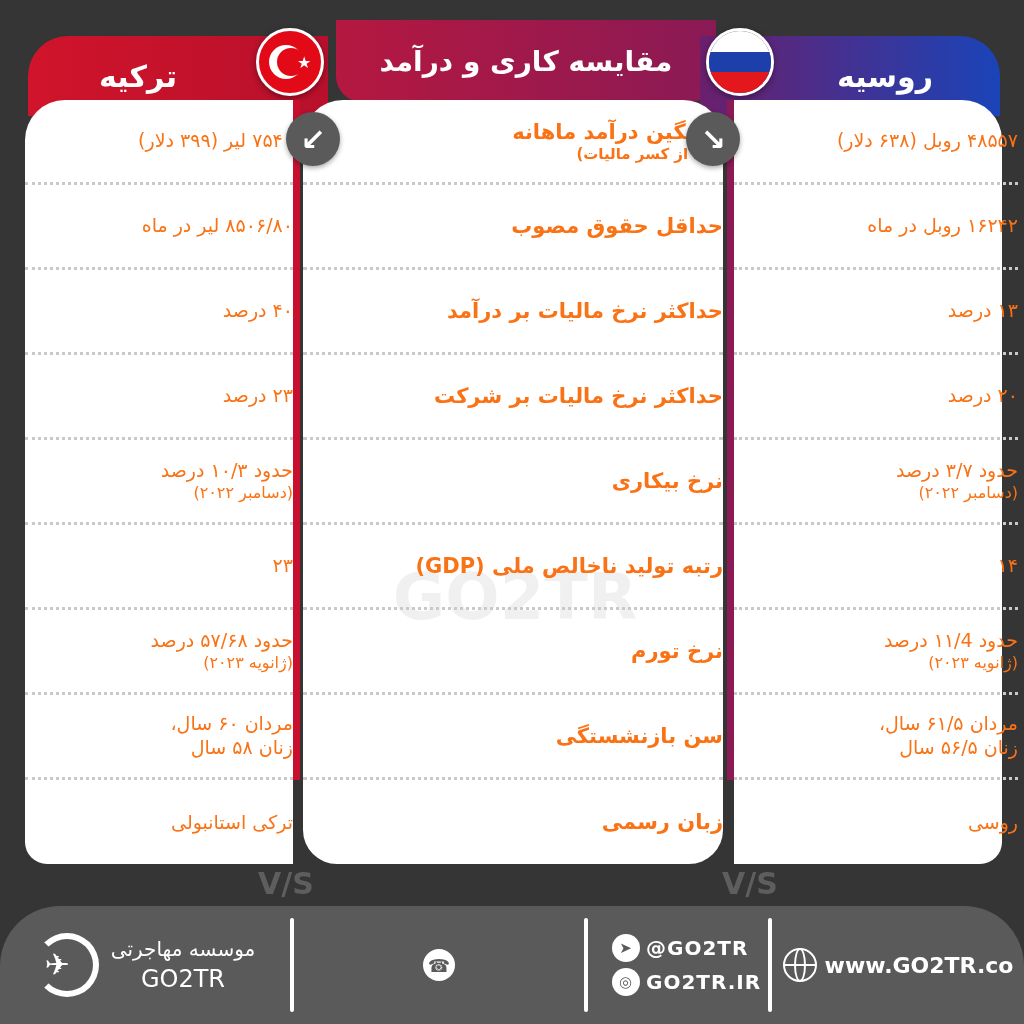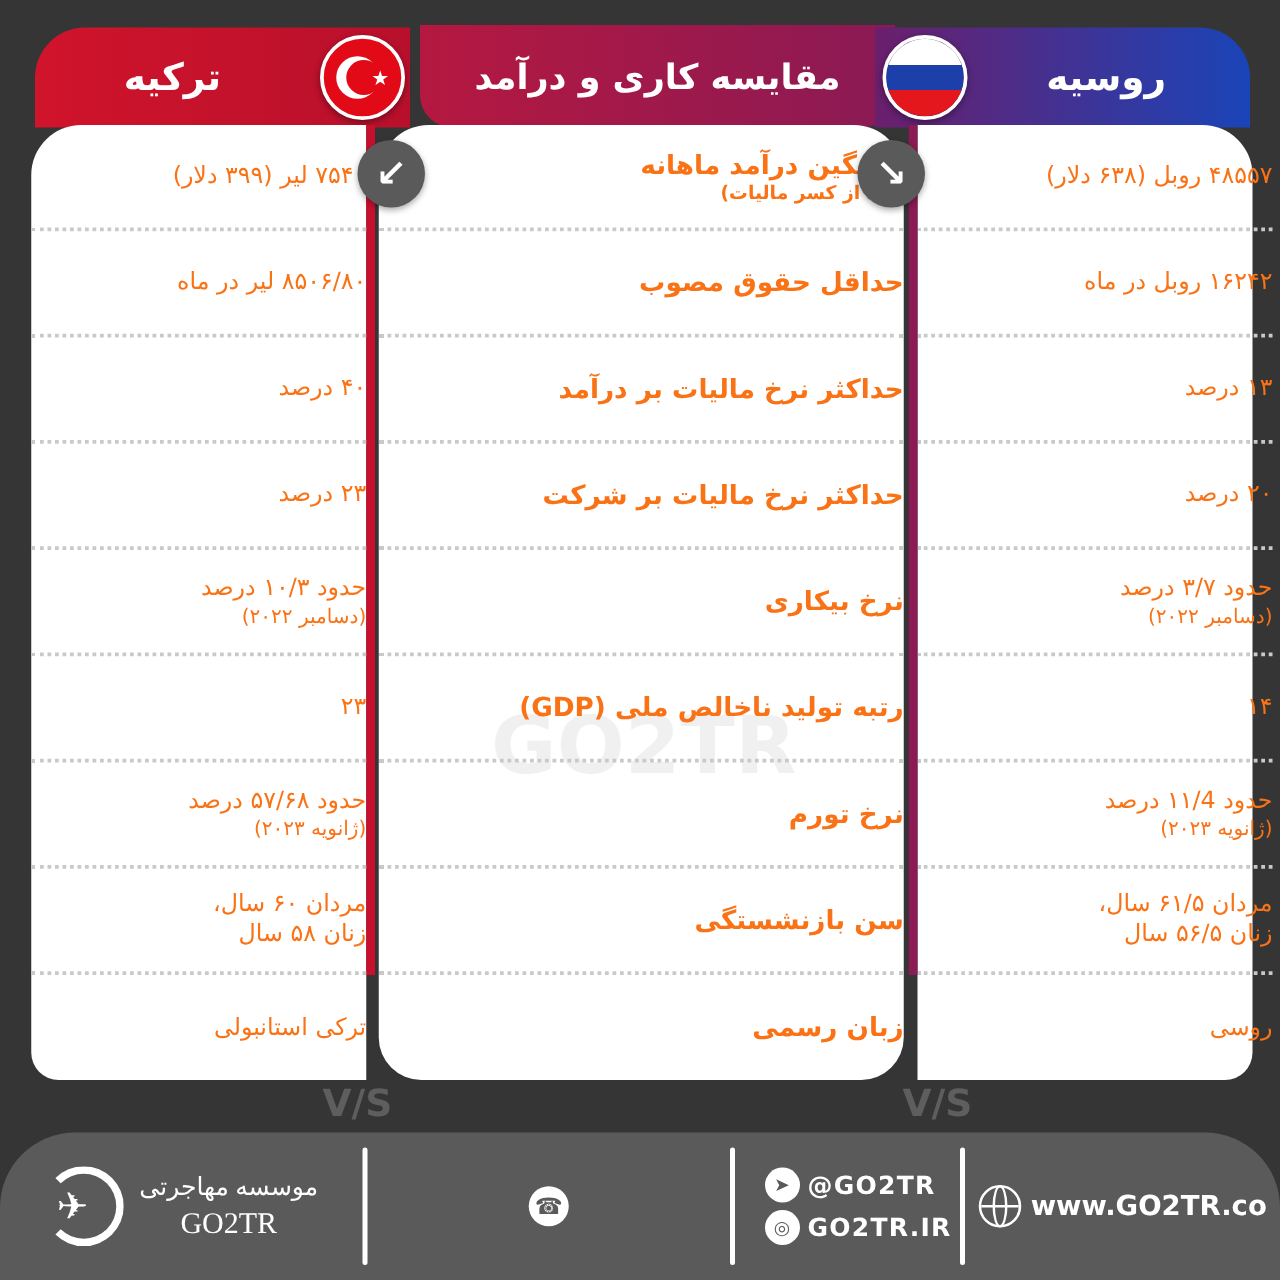--- a/index.html
+++ b/index.html
@@ -4,21 +4,21 @@
 <style>
   * { box-sizing: border-box; margin: 0; padding: 0; }
   html, body { width: 1024px; height: 1024px; overflow: hidden; }
   body {
     background: #353535;
     font-family: "DejaVu Sans", sans-serif;
     position: relative;
     direction: rtl;
   }
   .header {
-    position: absolute; top: 22px; height: 80px;
+    position: absolute; top: 36px; height: 80px;
     display: flex; align-items: center; justify-content: center;
     color: #fff; font-weight: bold; font-size: 30px;
   }
   .header-turkey {
     left: 28px; width: 300px;
     background: linear-gradient(90deg, #d0142b, #b8102c);
     border-radius: 40px 0 0 0;
     padding-right: 80px;
   }
   .header-center {
@@ -87,21 +87,21 @@
   .vs-left { left: 258px; }
   .vs-right { left: 722px; }
 
   .footer {
     position: absolute; left: 0; top: 906px; width: 1024px; height: 118px;
     background: #5a5a5a; border-radius: 60px 60px 0 0;
     display: flex; align-items: center; direction: ltr; color: #fff;
   }
   .fsec { display: flex; align-items: center; height: 100%; }
   .fsep { width: 4px; height: 94px; background: #fff; border-radius: 2px; }
-  .f-brand { width: 290px; justify-content: center; gap: 12px; font-family: Liberation Serif, serif; }
+  .f-brand { width: 290px; justify-content: center; gap: 12px; }
   .plane-icon { width: 64px; height: 64px; border-radius: 50%; border: 6px solid #fff; border-left-color: transparent; position: relative; }
   .plane-icon::after { content: "✈"; position: absolute; left: 4px; top: 8px; font-size: 30px; color: #fff; }
   .brand-text { display: flex; flex-direction: column; align-items: center; gap: 4px; }
   .brand-fa { font-size: 20px; direction: rtl; }
   .brand-en { font-size: 24px; }
   .f-phone { width: 290px; justify-content: center; gap: 10px; }
   .phone-icon { width: 32px; height: 32px; border-radius: 50%; background: #fff; color: #5a5a5a; display: flex; align-items: center; justify-content: center; font-size: 18px; }
   .phones { display: flex; flex-direction: column; font-size: 24px; font-weight: bold; letter-spacing: 2px; gap: 6px; }
   .f-social { width: 180px; flex-direction: column; justify-content: center; align-items: flex-start; padding-left: 24px; gap: 6px; }
   .soc-row { display: flex; align-items: center; gap: 6px; font-size: 20px; font-weight: bold; letter-spacing: 1px; }

